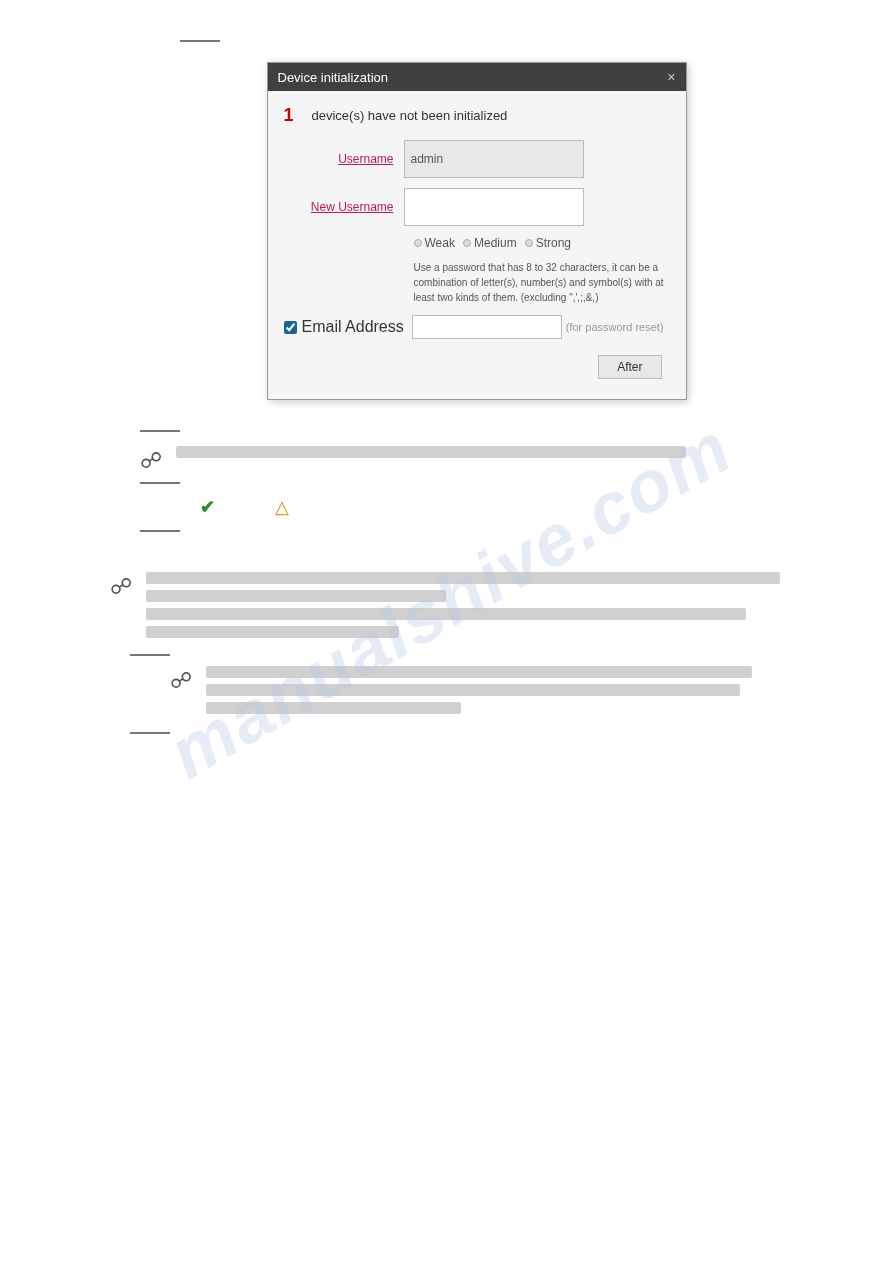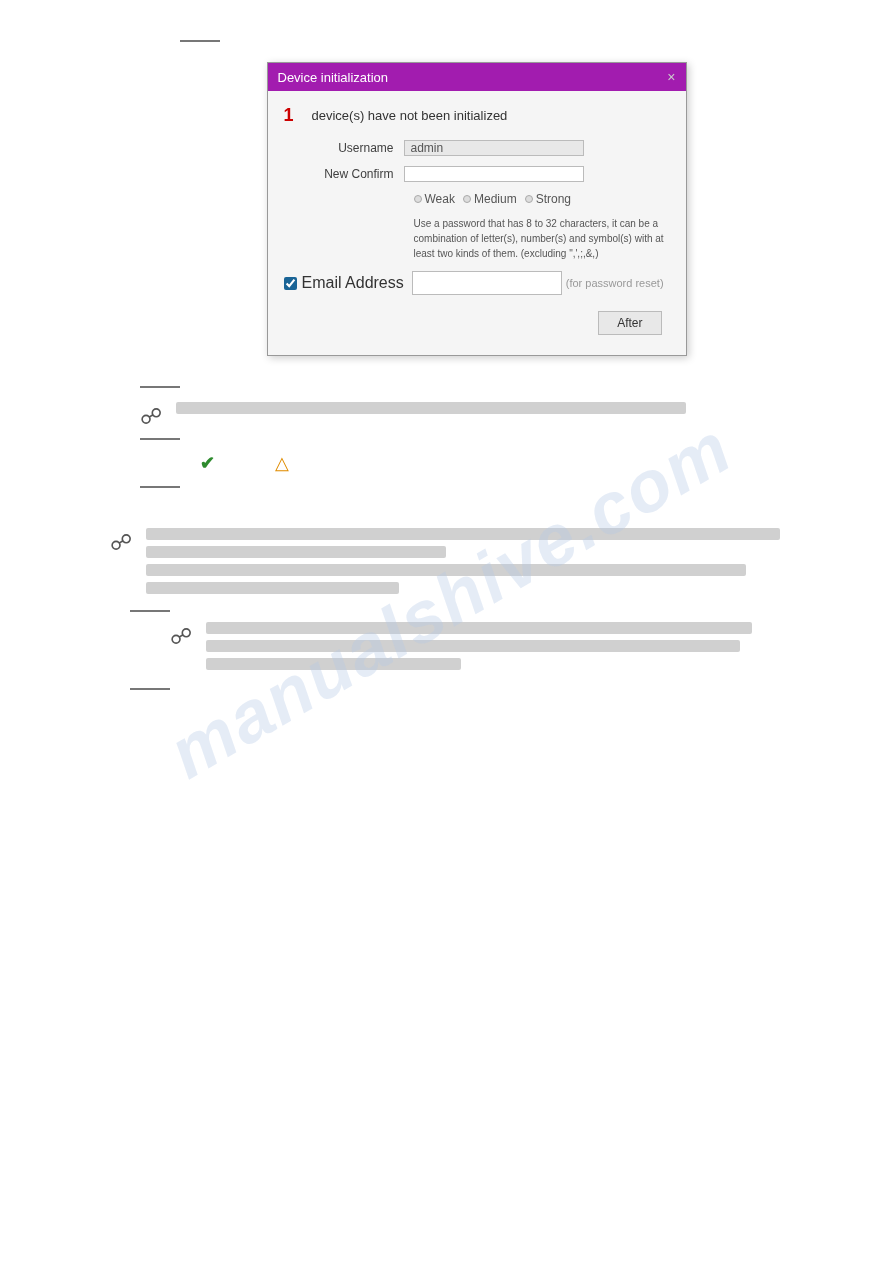--- a/index.html
+++ b/index.html
@@ -48,21 +48,21 @@
       justify-content: center;
       margin: 20px 0 30px 60px;
     }
     .dialog {
       width: 420px;
       border: 1px solid #999;
       background: #fff;
       box-shadow: 2px 2px 8px rgba(0,0,0,0.2);
     }
     .dialog-titlebar {
-      background: #a21caf;
+      background: #404040;
       color: #fff;
       padding: 6px 10px;
       display: flex;
       align-items: center;
       justify-content: space-between;
       font-size: 13px;
     }
     .dialog-close {
       cursor: pointer;
       font-size: 14px;
@@ -91,25 +91,26 @@
     .form-row {
       display: flex;
       align-items: center;
       margin-bottom: 10px;
     }
     .form-label {
       width: 120px;
       text-align: right;
       padding-right: 10px;
       font-size: 12px;
-      color: #404040;
+      color: #be185d;
+      text-decoration: underline;
     }
     .form-input {
       width: 180px;
-      height: 16px;
+      height: 38px;
       border: 1px solid #bbb;
       background: #fff;
       padding: 2px 6px;
       font-size: 12px;
       color: #555;
     }
     .form-input.disabled-look {
       background: #e8e8e8;
       color: #555;
     }
@@ -283,21 +284,21 @@
           <span class="dialog-info-count">1</span>
           <span class="dialog-info-text">device(s) have not been initialized</span>
         </div>
 
         <div class="form-row">
           <span class="form-label">Username</span>
           <input class="form-input disabled-look" type="text" value="admin" readonly="" style="">
         </div>
 
         <div class="form-row">
-          <span class="form-label">New Confirm</span>
+          <span class="form-label">New Username</span>
           <input class="form-input" type="password" style="">
         </div>
 
         <div class="password-strength">
           <span class="strength-item">
             <span class="strength-dot"></span>
             <span>Weak</span>
           </span>
           <span class="strength-item">
             <span class="strength-dot"></span>

